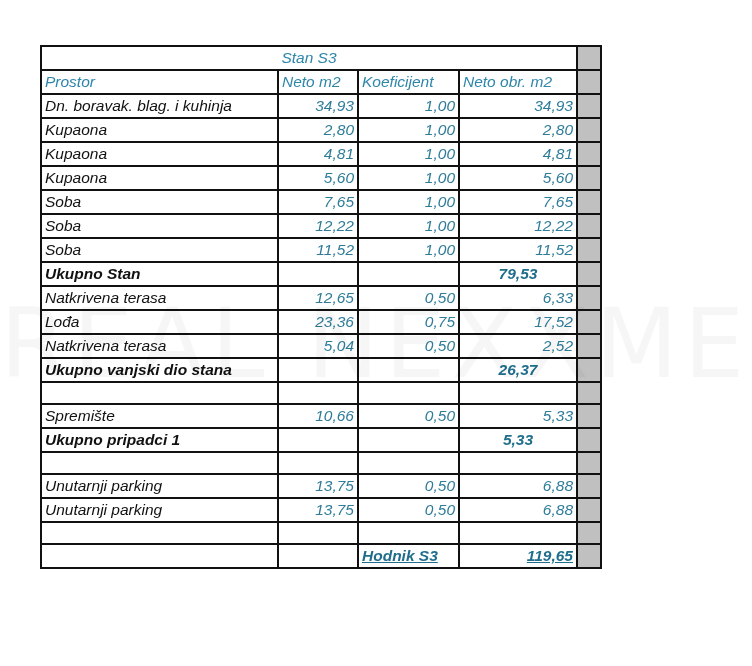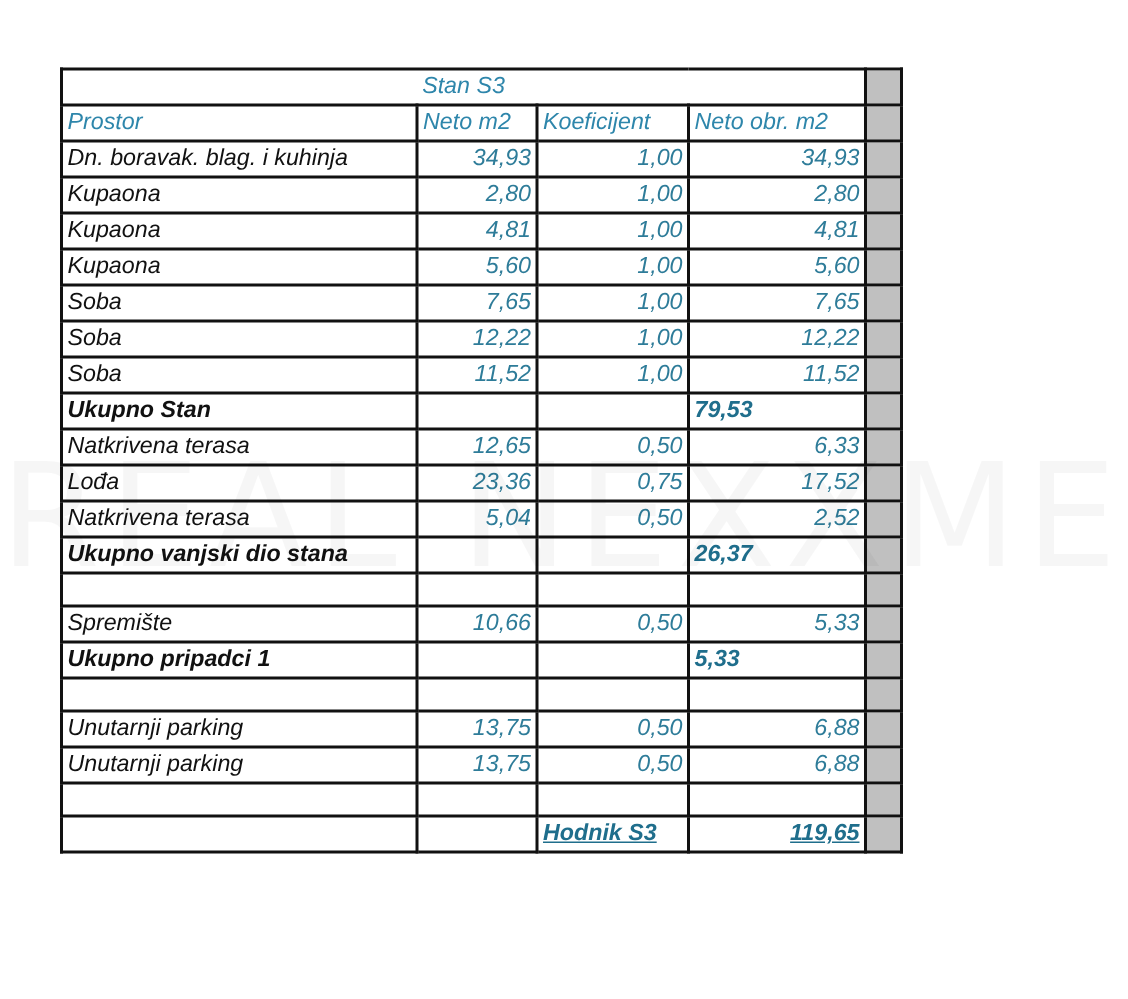--- a/index.html
+++ b/index.html
@@ -24,21 +24,21 @@
     white-space: nowrap; overflow: hidden; line-height: 20px;
   }
   col.c1 { width: 237px; } col.c2 { width: 80px; } col.c3 { width: 101px; }
   col.c4 { width: 118px; } col.c5 { width: 24px; }
   td.gray { background: #c0c0c0; }
   td.num { text-align: right; color: #2e7c99; }
   td.hdr { color: #2e86ab; margin-top: 48px; }
   td.title { color: #2e86ab; text-align: center; }
   td.label { color: #111; }
   td.bold { font-weight: bold; }
-  td.total { text-align: left; font-weight: bold; color: #1f6e8c; }
+  td.total { text-align: center; font-weight: bold; color: #1f6e8c; }
   td.grand { text-decoration: underline; font-weight: bold; color: #1f6e8c; }
   td.grand.r { text-align: right; border-radius: 10px; }
   td.noleft { border-left-color: transparent; }
   tr.spacer td { height: 20px; }
 </style>
 </head>
 <body>
 
 <div class="watermark">REAL NEXXMEDIA</div>
 

